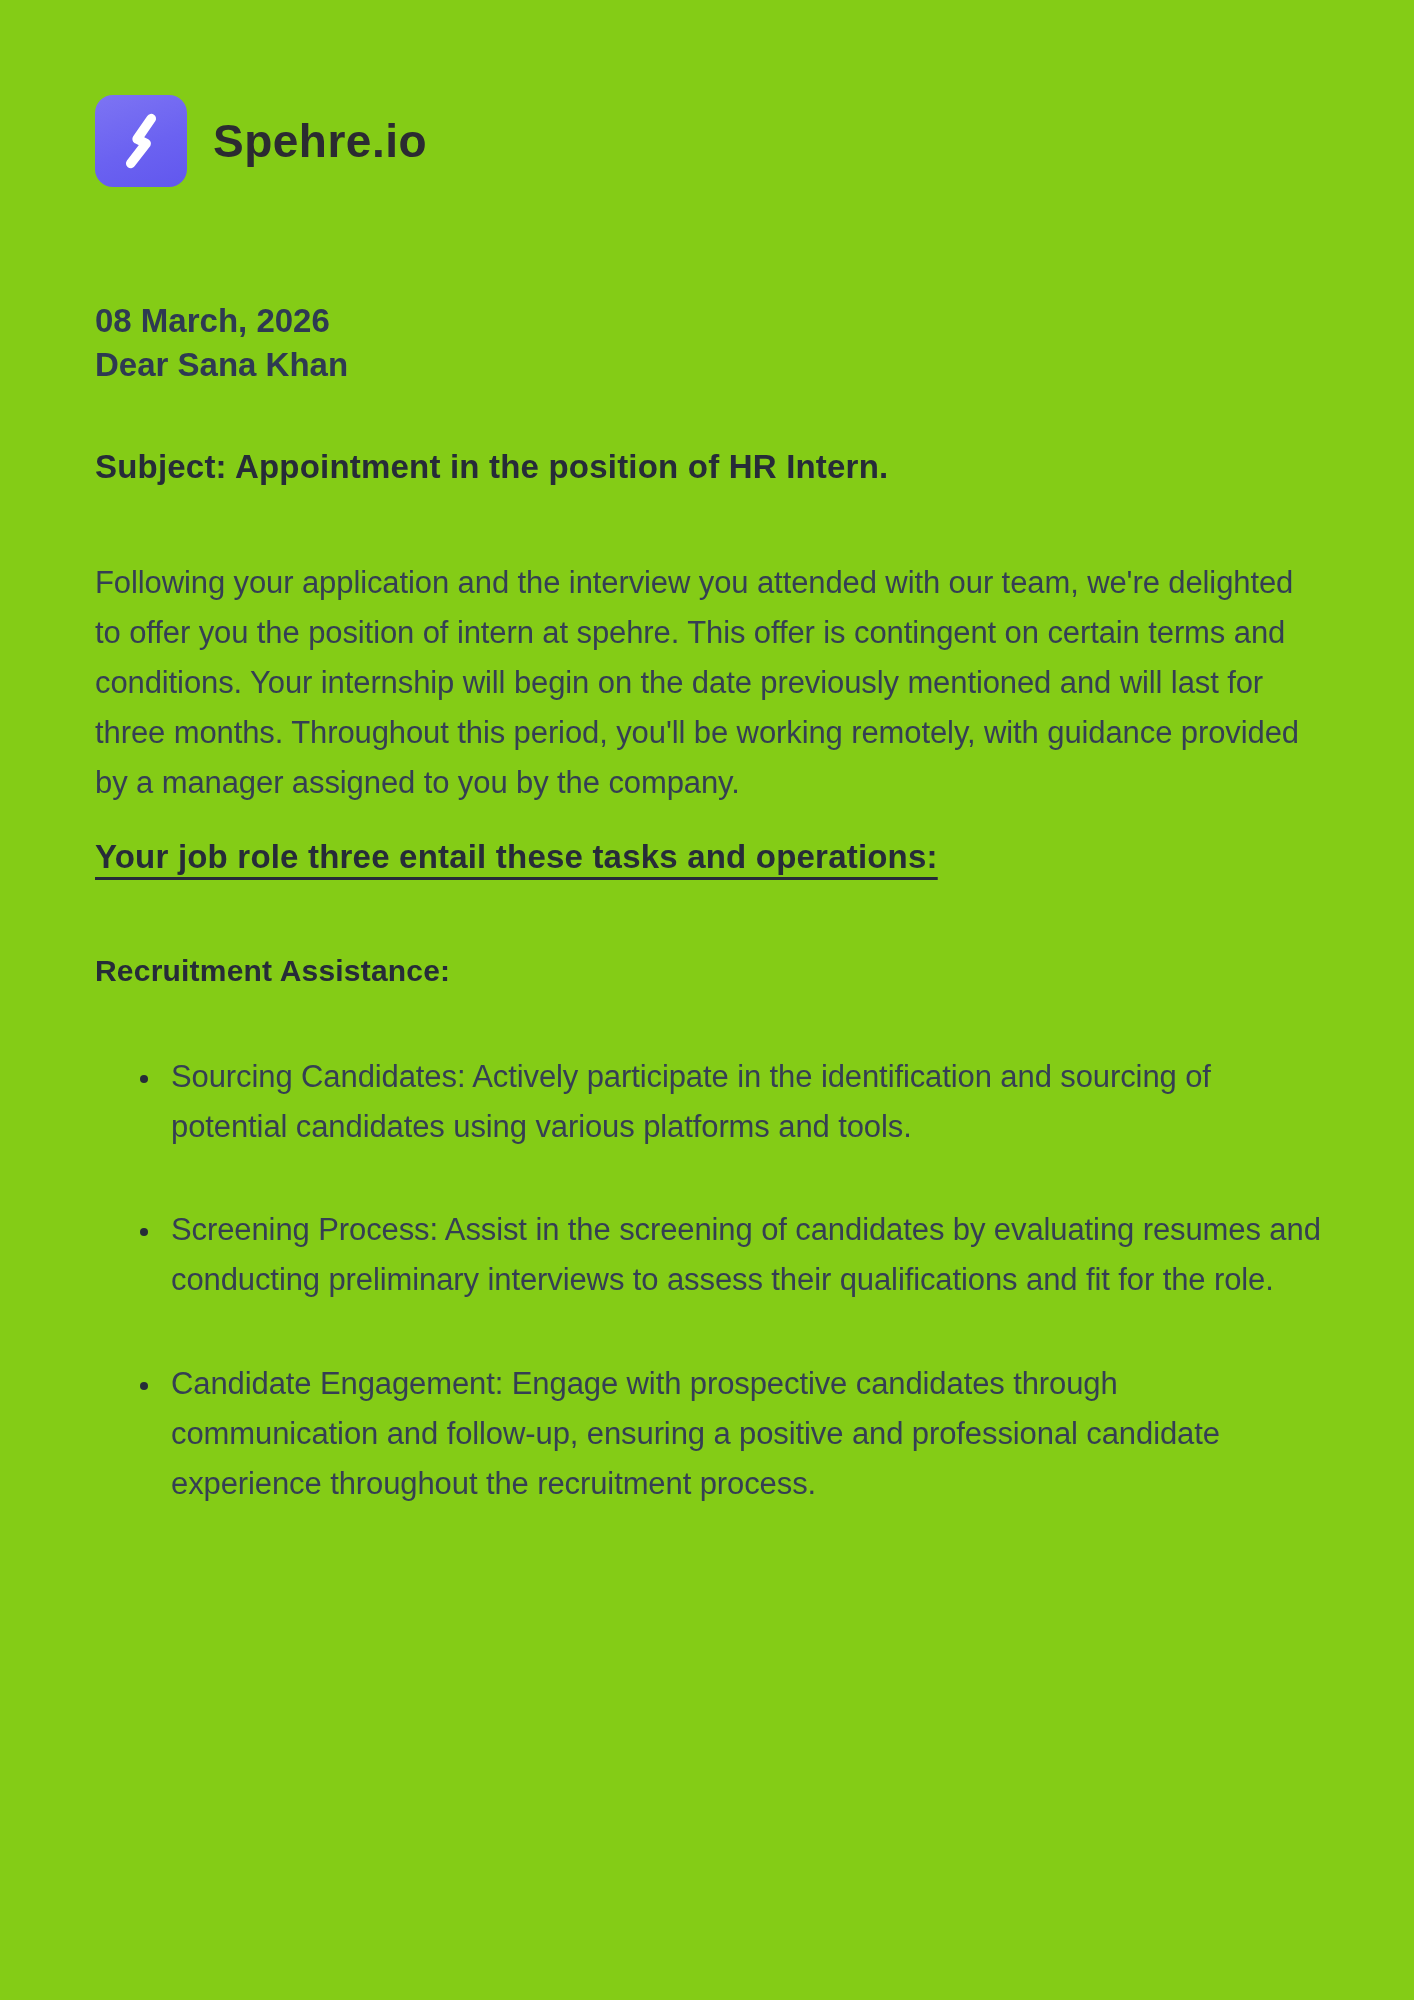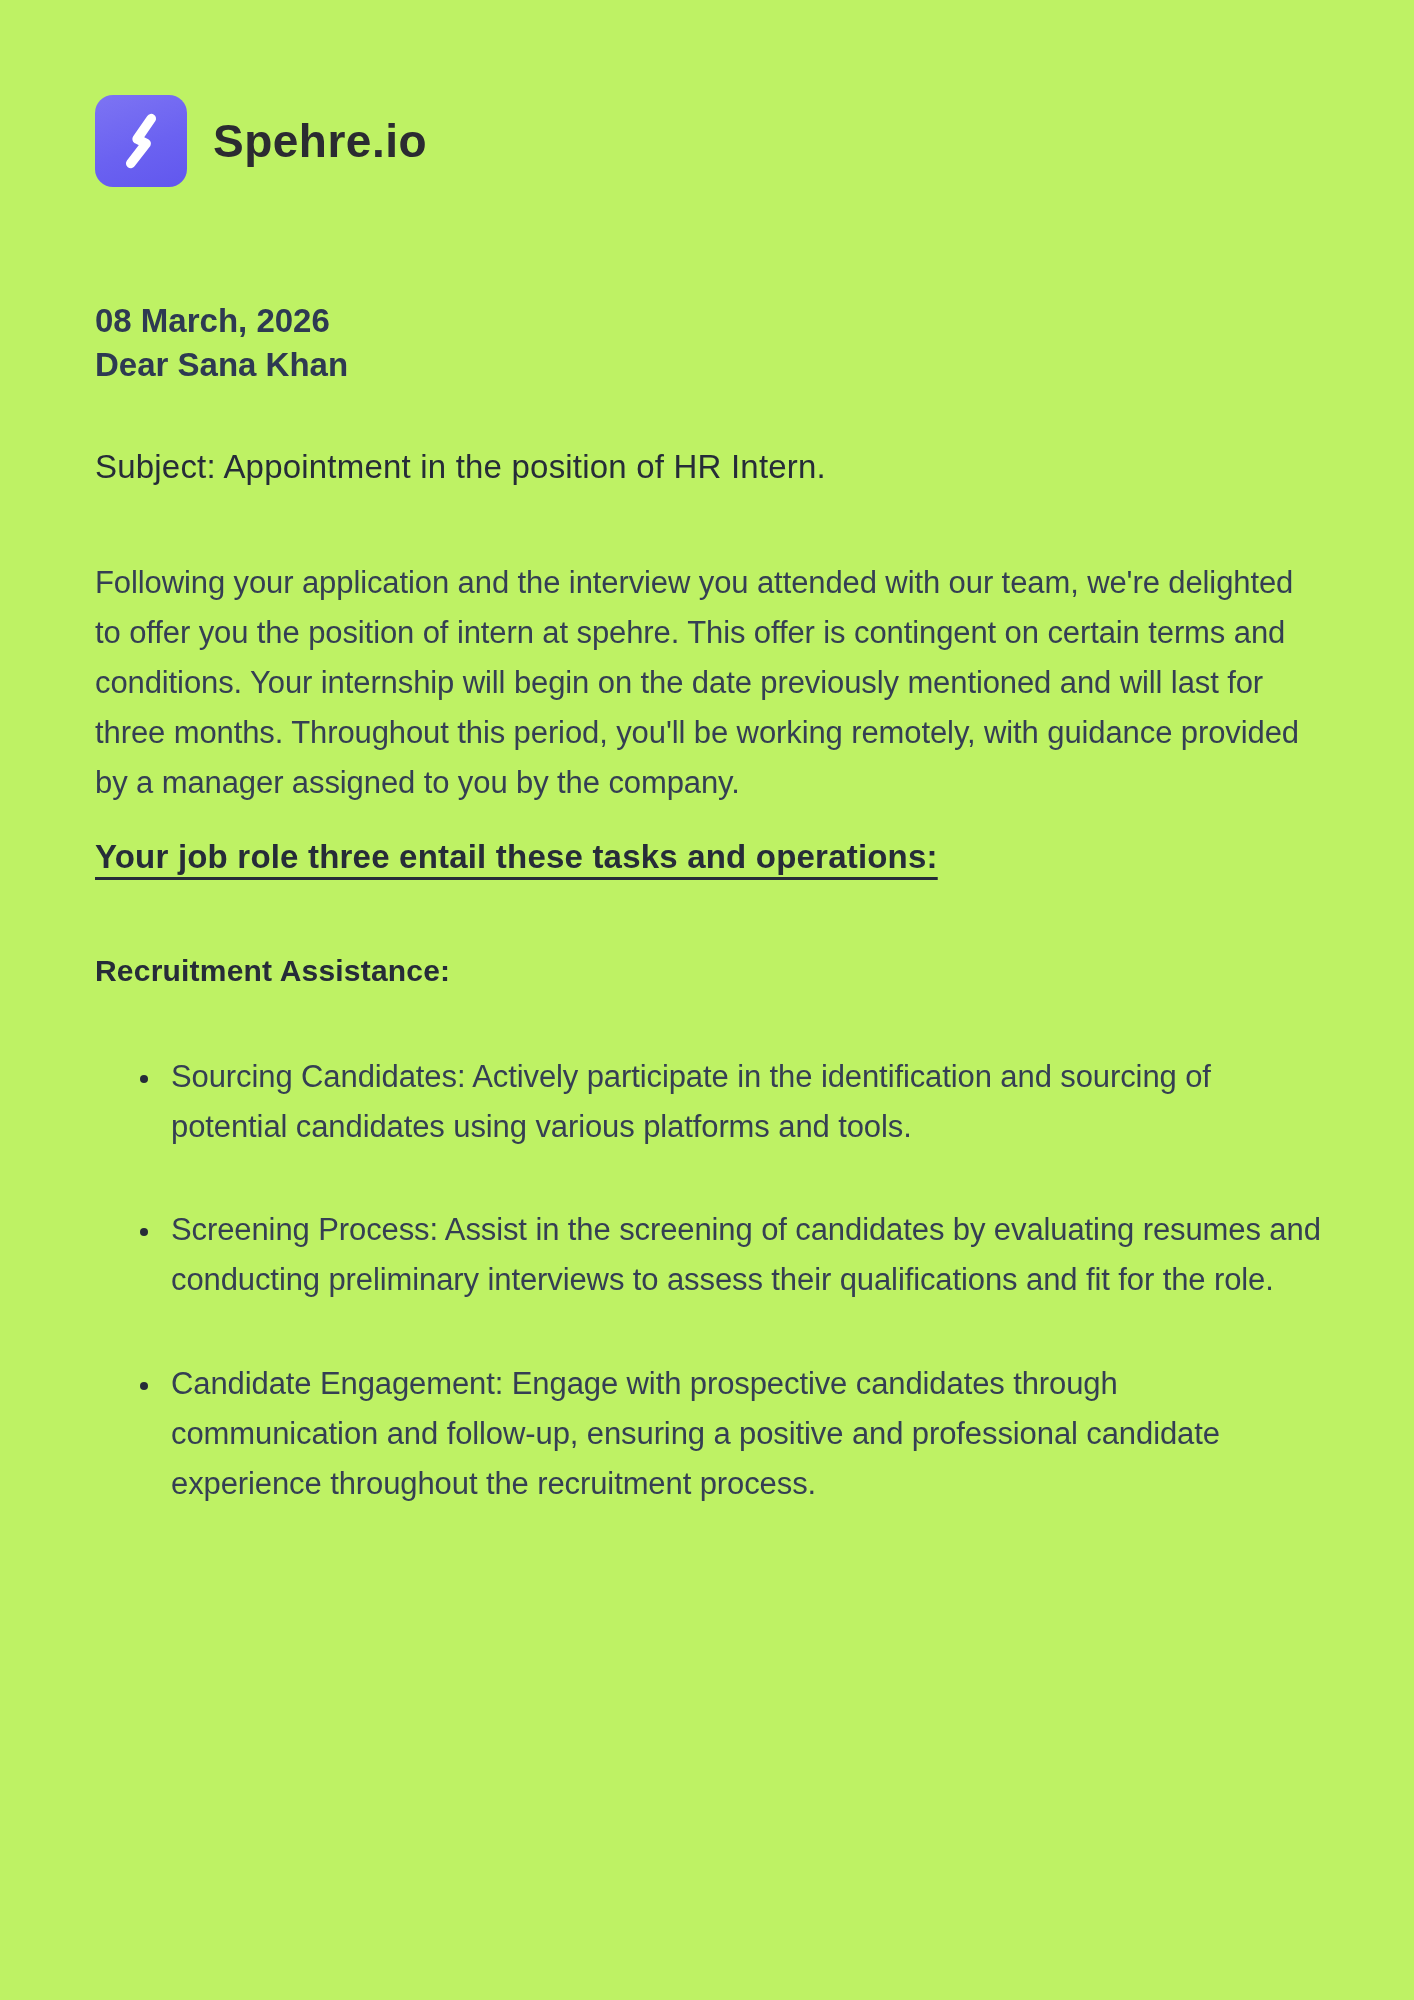--- a/index.html
+++ b/index.html
@@ -4,21 +4,21 @@
 <style>
   html, body {
     margin: 0;
     padding: 0;
     background: #ffffff;
   }
   .page {
     position: relative;
     width: 1414px;
     min-height: 2000px;
-    background: #bef264;
+    background: #84cc16;
     font-family: "Liberation Sans", sans-serif;
     box-sizing: border-box;
     padding: 95px 92px 60px 95px;
     overflow: hidden;
   }
 
   
   .logo-row {
     display: flex;
     align-items: center;
@@ -46,21 +46,21 @@
   
   .date-block {
     font-size: 33px;
     font-weight: 700;
     color: #2e3a52;
     line-height: 1.32;
     margin-bottom: 62px;
   }
   .subject {
     font-size: 33px;
-    font-weight: 400;
+    font-weight: 700;
     color: #262c38;
     margin-bottom: 72px;
     letter-spacing: 0.2px;
   }
   .body-text {
     font-size: 31px;
     font-weight: 400;
     color: #353f53;
     line-height: 1.61;
     letter-spacing: -0.1px;

